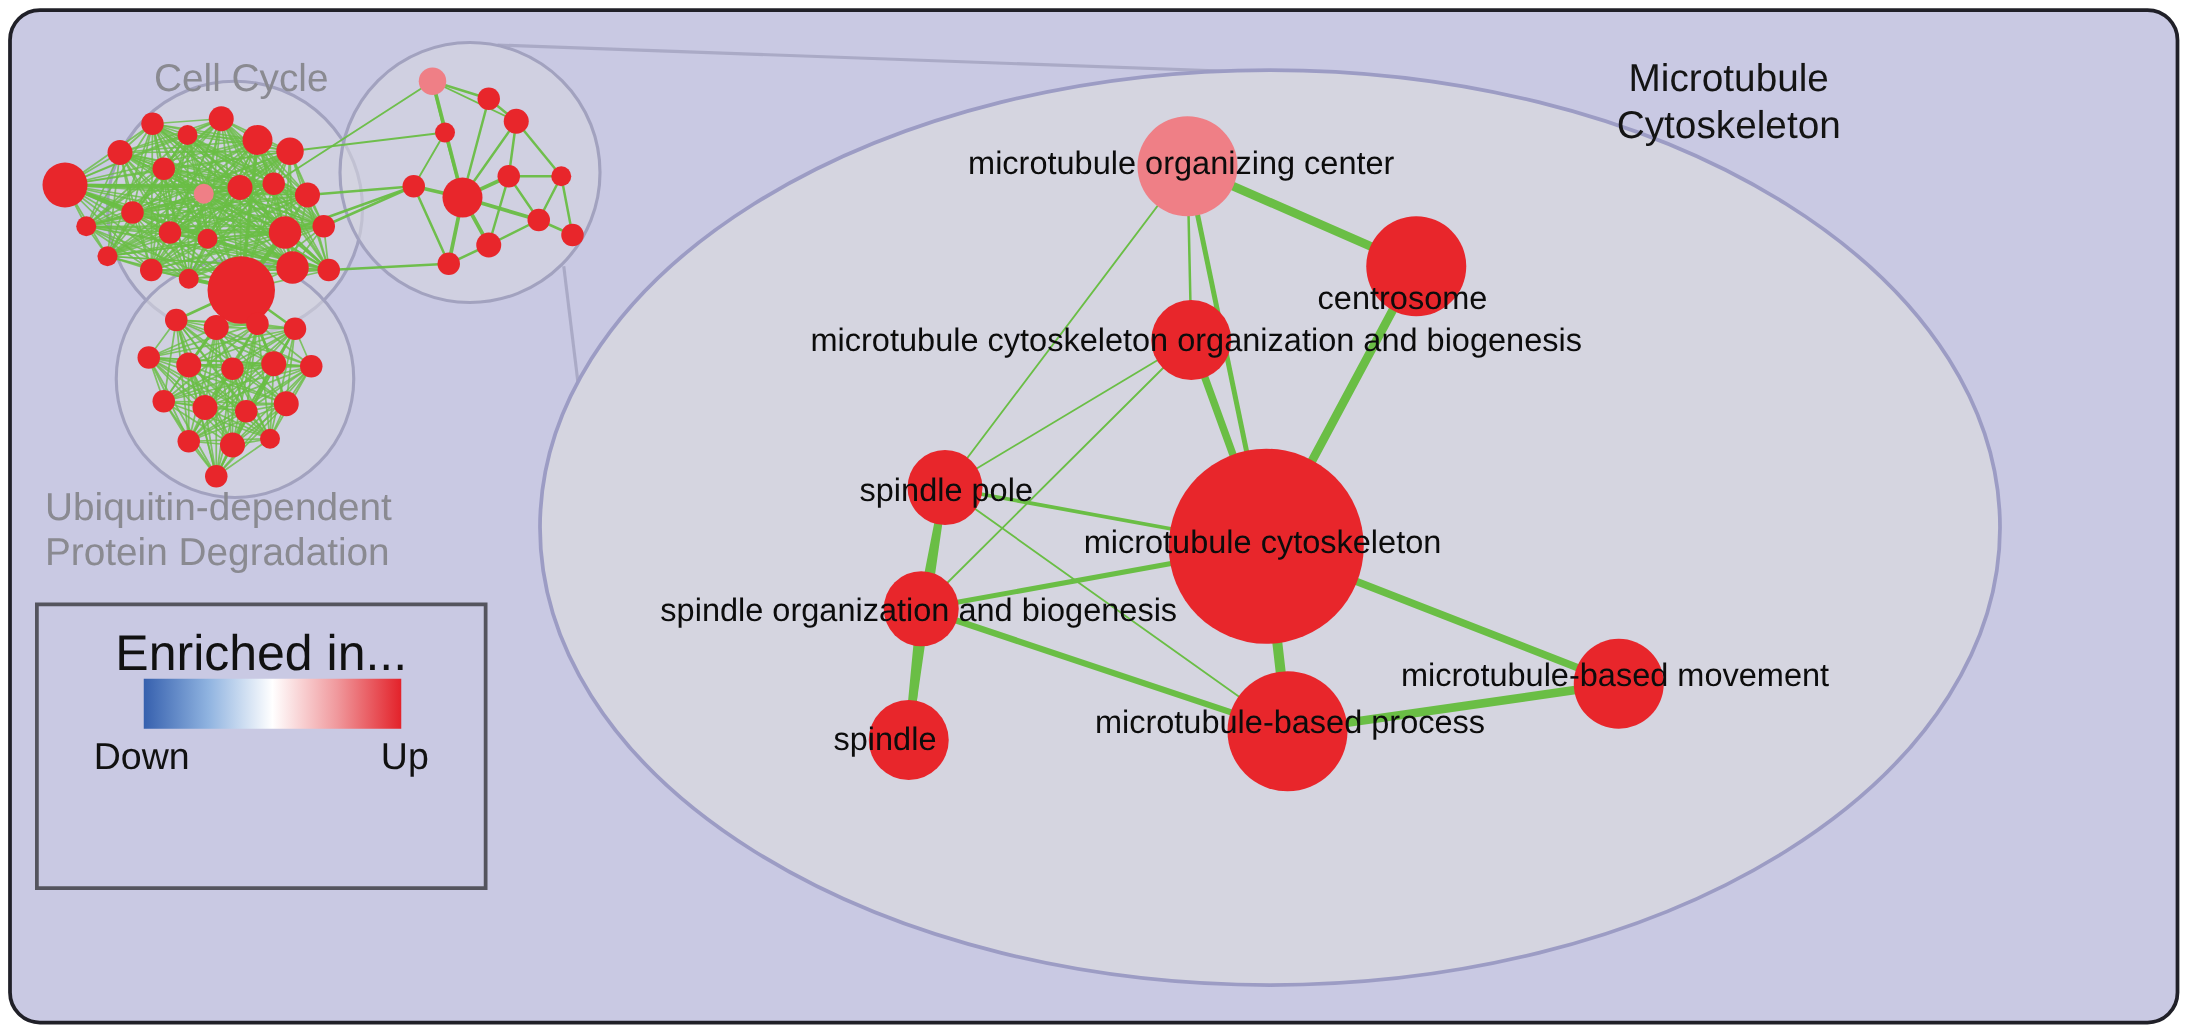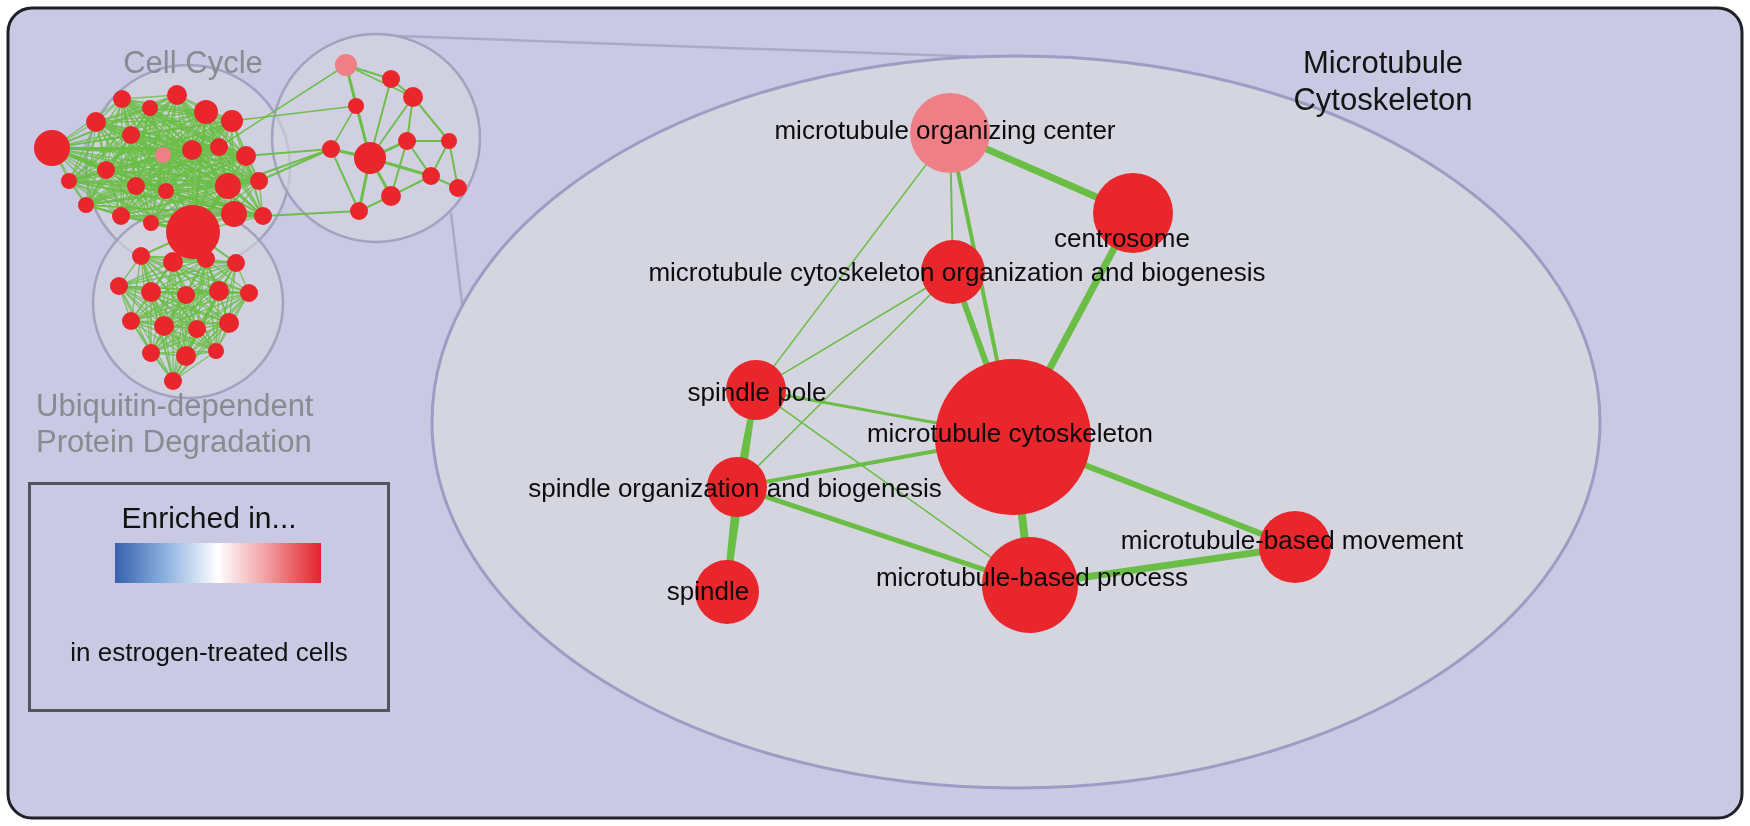--- a/index.html
+++ b/index.html
@@ -3,21 +3,21 @@
 <meta charset="utf-8">
 <style>
   html,body{margin:0;padding:0;background:#ffffff;}
   .frame{position:relative;width:1750px;height:826px;font-family:"Liberation Sans",sans-serif;}
   svg{position:absolute;top:0;left:0;}
   svg text{font-family:"Liberation Sans",sans-serif;}
   .cluster-title{font-size:31px;fill:#8a8a91;}
   .zoom-title{font-size:31px;fill:#141414;}
   .node-label{font-size:26px;fill:#0c0c0c;}
   .legend{position:absolute;left:28px;top:482px;width:362px;height:230px;border:3px solid #54545e;box-sizing:border-box;}
-  .legend-title{position:absolute;top:16px;width:100%;text-align:center;font-size:30px;color:#111;}
+  .legend-title{position:absolute;top:16px;width:100%;text-align:center;font-size:40px;color:#111;}
   .legend-bar{position:absolute;left:84px;top:58px;width:206px;height:40px;}
   .legend-row{position:absolute;left:44px;right:44px;top:104px;display:flex;justify-content:space-between;font-size:30px;color:#111;}
   .legend-caption{position:absolute;width:100%;text-align:center;font-size:26px;color:#111;}
   .cap1{top:152px;}
   .cap2{top:186px;}
 </style>
 </head>
 <body>
 
 <div class="frame">
@@ -583,15 +583,18 @@
     <text class="cluster-title" text-anchor="middle" x="193" y="73">Cell Cycle</text>
     <text class="cluster-title" text-anchor="start" x="36" y="416">Ubiquitin-dependent</text>
     <text class="cluster-title" text-anchor="start" x="36" y="452">Protein Degradation</text>
     <text class="zoom-title" text-anchor="middle" x="1383" y="73">Microtubule</text>
     <text class="zoom-title" text-anchor="middle" x="1383" y="110">Cytoskeleton</text>
   </svg>
 
   <div class="legend">
     <div class="legend-title">Enriched in...</div>
     <div class="legend-bar" id="legend-bar" style="background: linear-gradient(to right, rgb(54, 96, 174), rgb(143, 179, 224), rgb(255, 255, 255), rgb(240, 153, 157), rgb(227, 34, 42));"></div>
-    <div class="legend-caption cap1">in estrogen-treated cells</div>
+    <div class="legend-row">
+      <span>Down</span>
+      <span>Up</span>
+    </div>
   </div>
 </div>
 
 </body></html>

